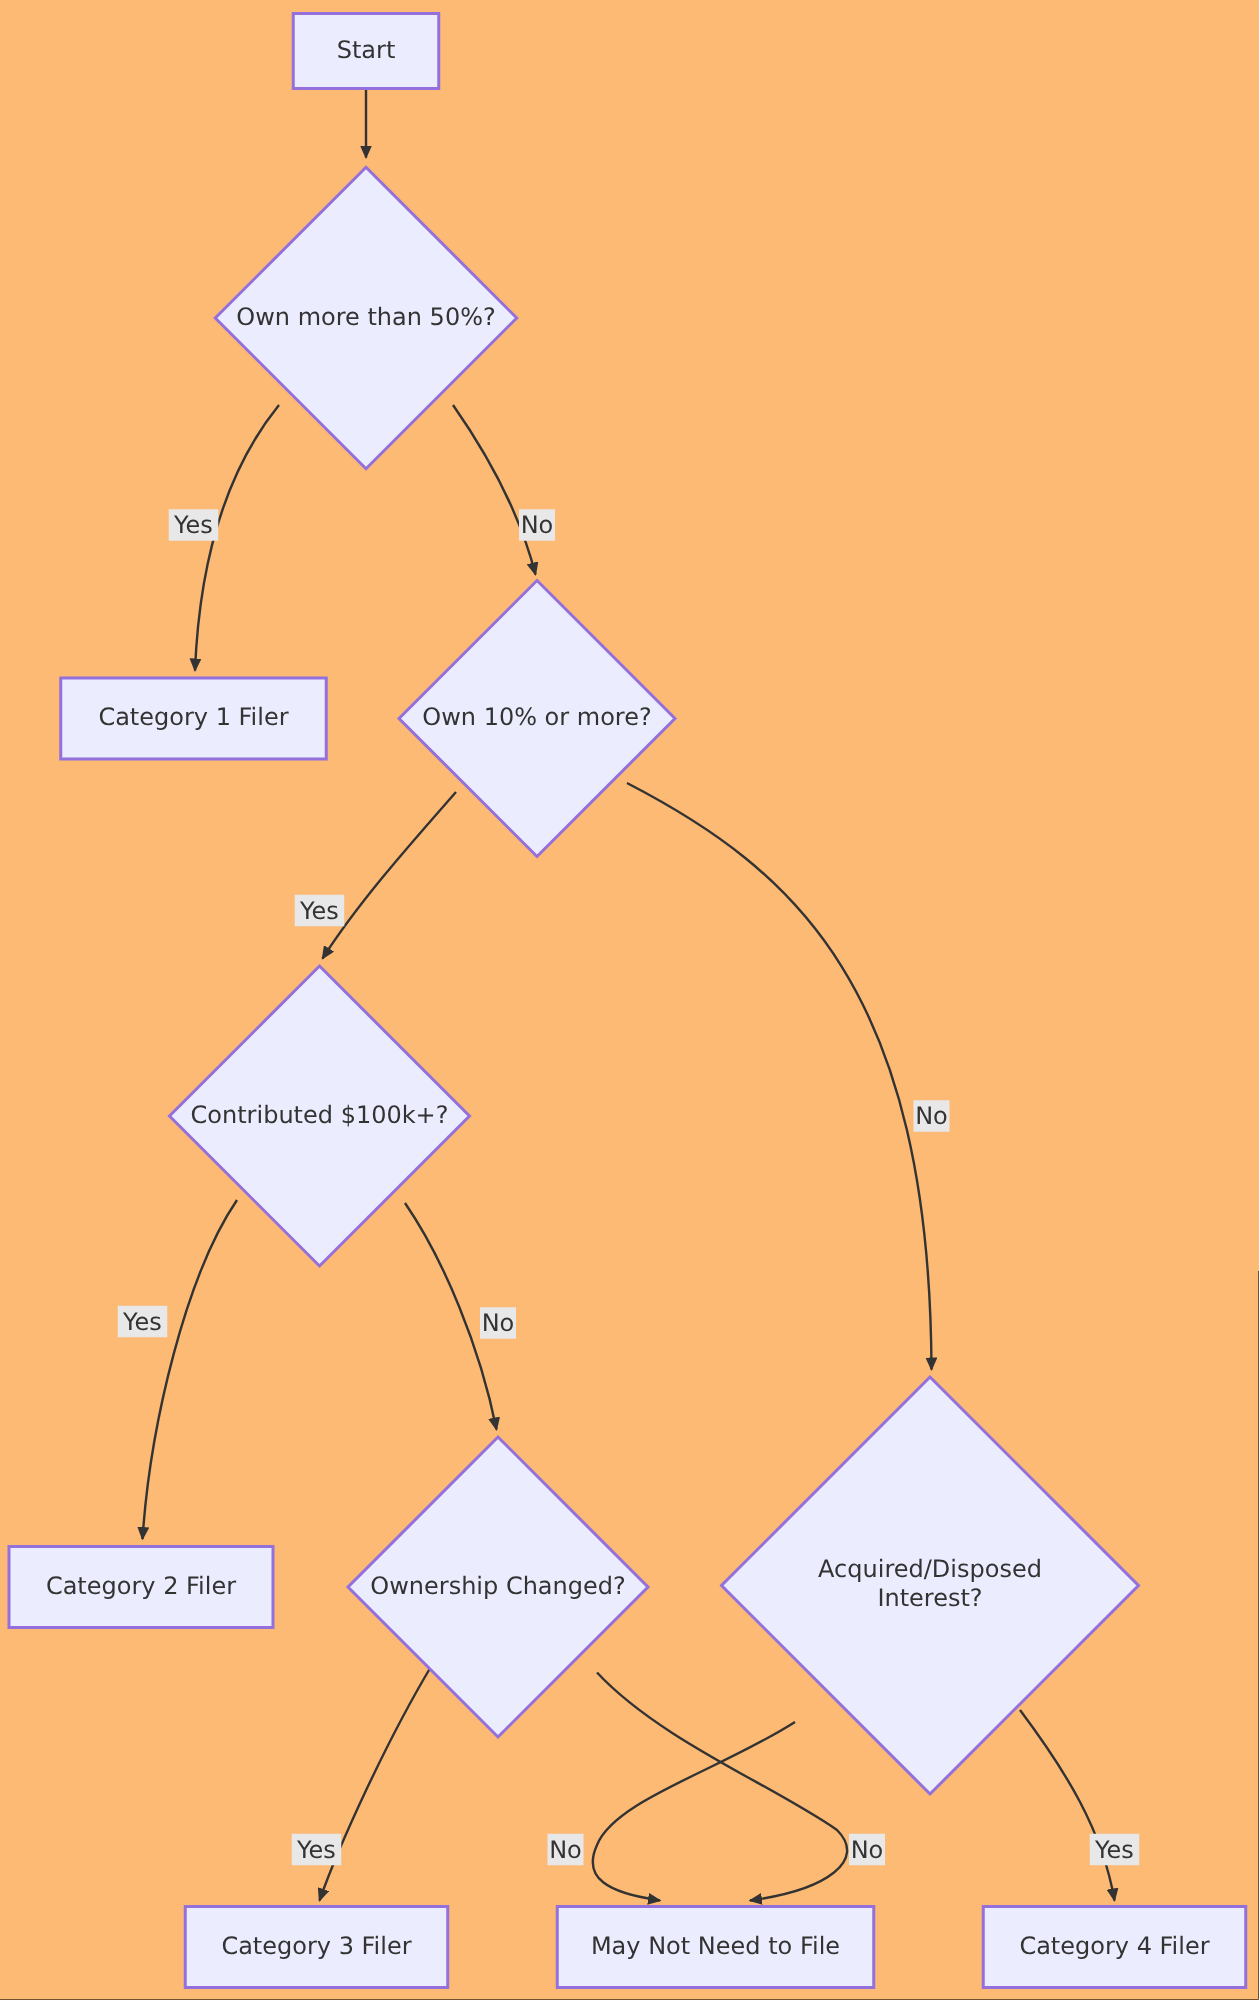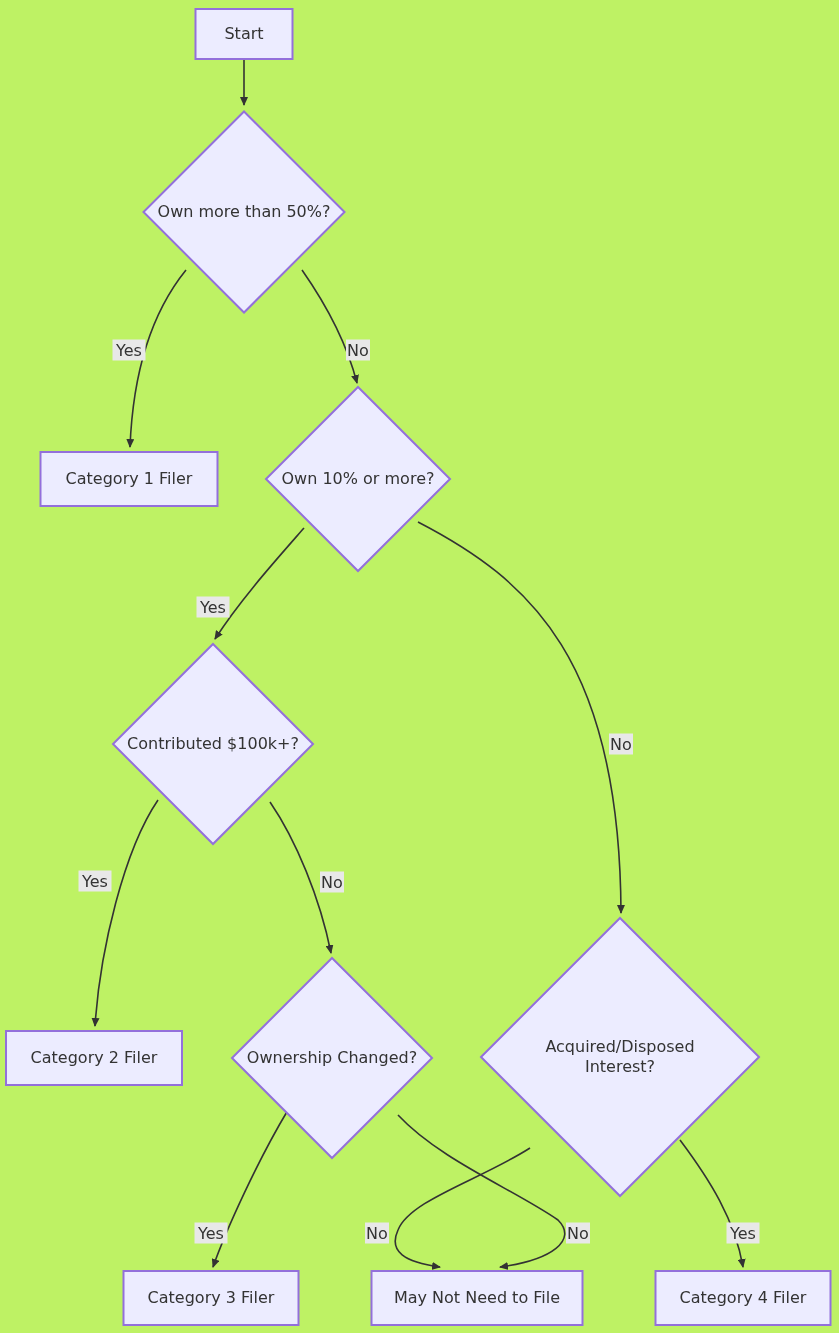--- a/index.html
+++ b/index.html
@@ -4,21 +4,21 @@
 <style>
   html, body {
     margin: 0;
     padding: 0;
     background: #000000;
   }
   #flowchart-root {
     position: relative;
     width: 839px;
     height: 1333px;
-    background: #bef264;
+    background: #fdba74;
     overflow: hidden;
     font-family: "DejaVu Sans", sans-serif;
   }
   svg#diagram {
     position: absolute;
     top: 0;
     left: 0;
     width: 839px;
     height: 1333px;
     display: block;

